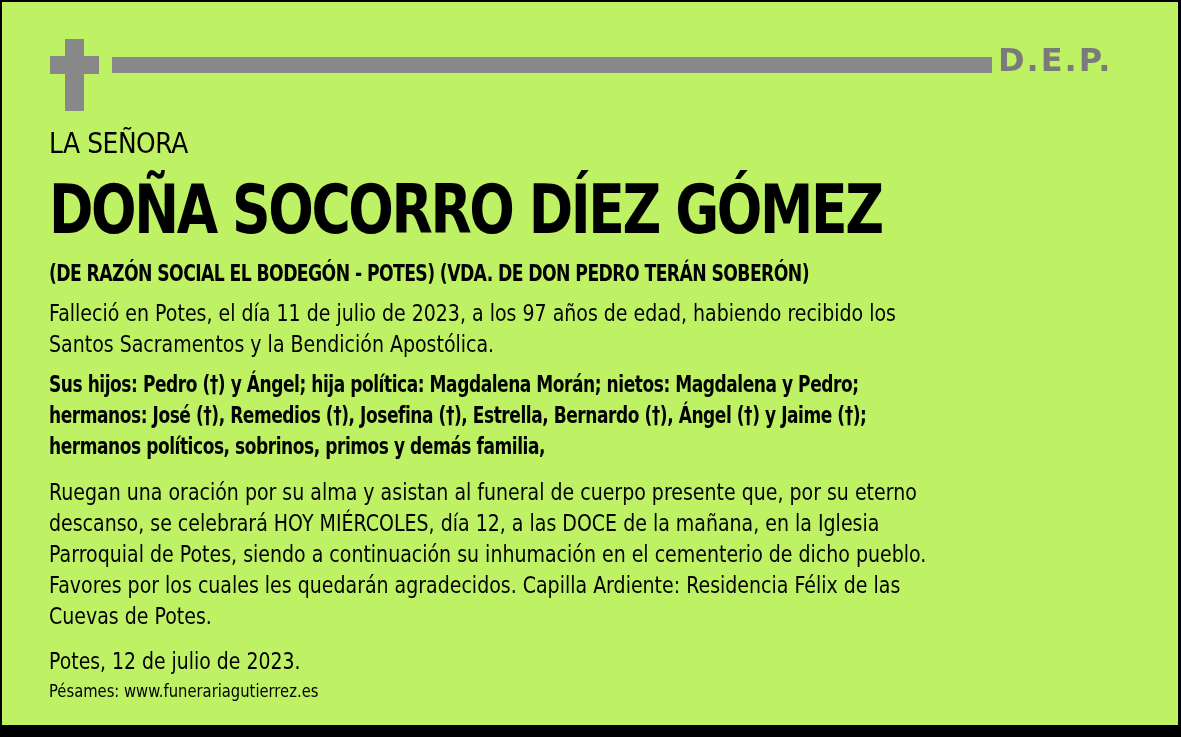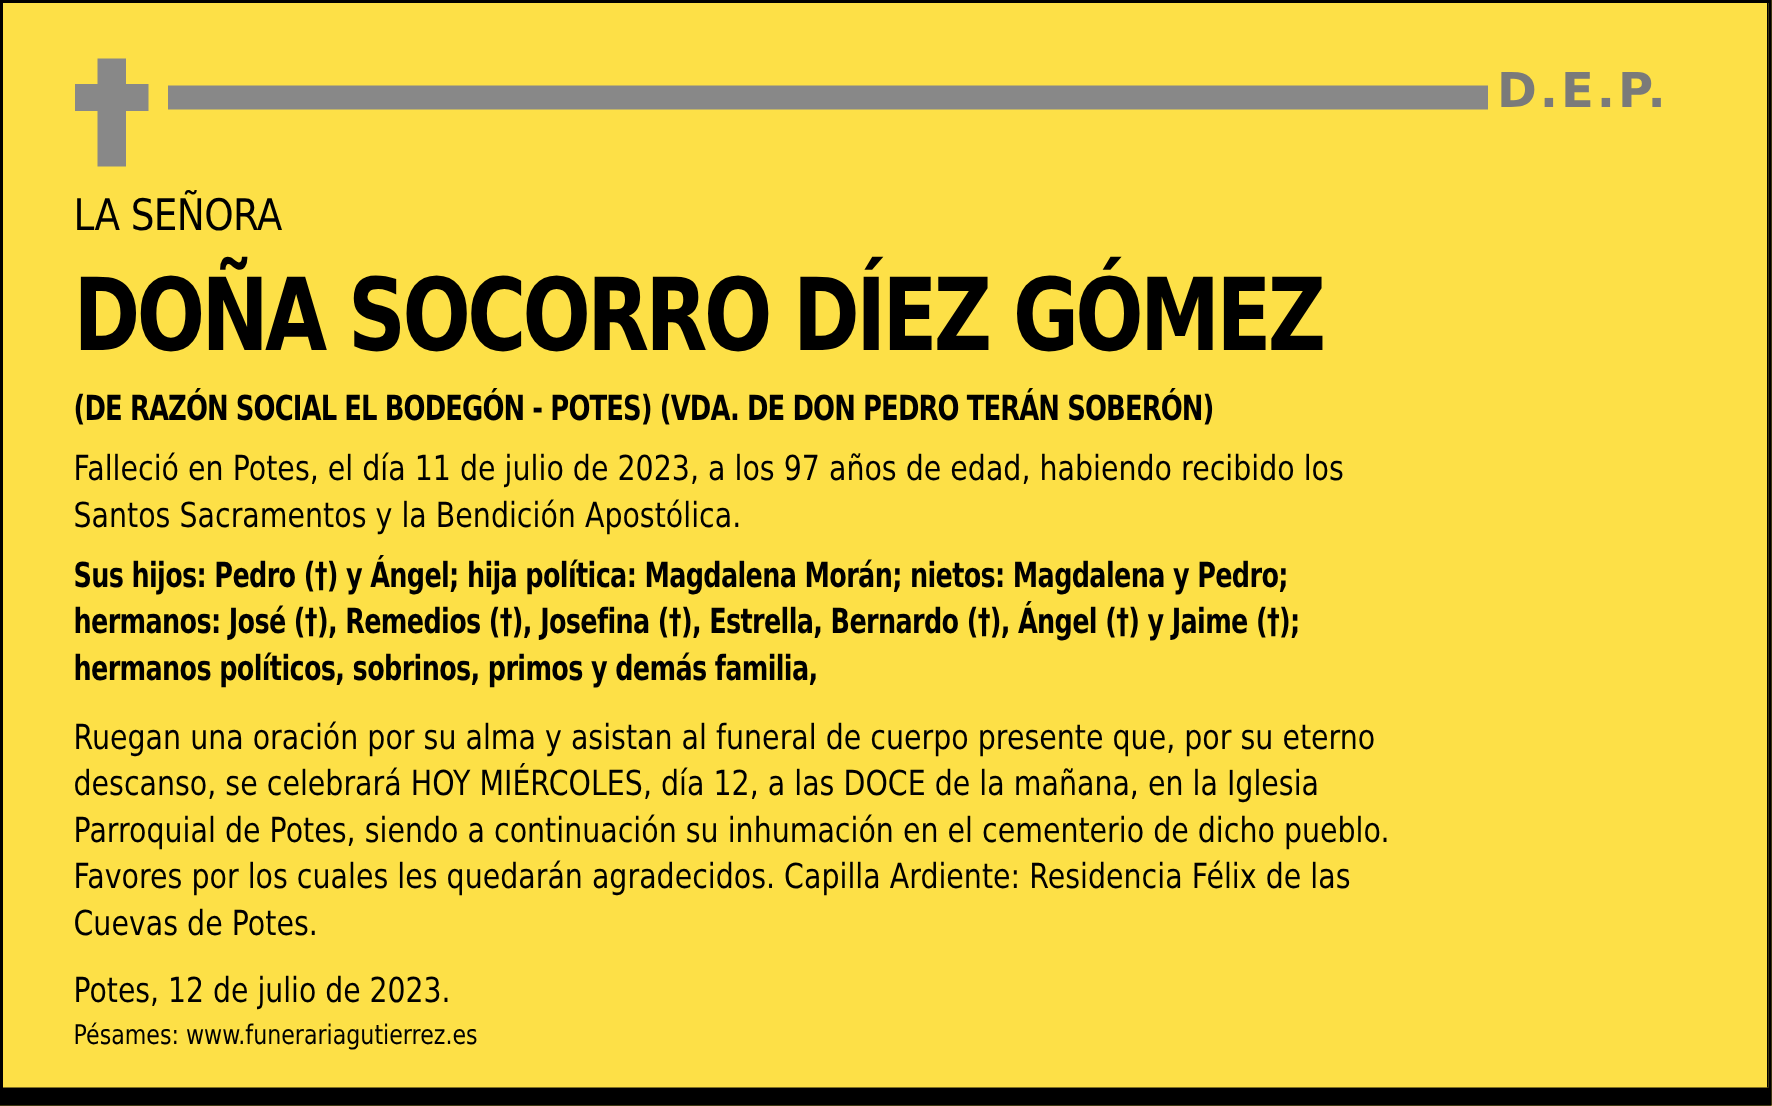--- a/index.html
+++ b/index.html
@@ -1,19 +1,19 @@
 <!DOCTYPE html>
 <html><head>
   <meta charset="utf-8">
   <style>
     html, body { margin: 0; padding: 0; background: #000; }
     body { width: 1181px; height: 737px; position: relative; overflow: hidden; font-family: "DejaVu Sans", sans-serif; }
     .sheet {
       position: absolute; left: 2px; top: 2px; width: 1176px; height: 723px;
-      background: #fde047; border-right: 1px solid #000;
+      background: #bef264; border-right: 1px solid #000;
     }
     .cross-v { position: absolute; left: 63px; top: 37px; width: 19px; height: 72px; background: #888; }
     .cross-h { position: absolute; left: 48px; top: 54px; width: 49px; height: 18px; background: #888; }
     .rule { position: absolute; left: 110px; top: 55px; width: 880px; height: 16px; background: #888; }
     .dep { position: absolute; left: 996px; top: 38px; font-family: "DejaVu Sans", sans-serif; font-weight: bold; font-size: 32px; color: #7a7a7a; letter-spacing: 2px; line-height: 40px; }
     .t { position: absolute; left: 47px; color: #000; white-space: nowrap; }
     .senora { top: 122px; font-size: 29px; line-height: 38px; font-family: "DejaVu Sans", sans-serif; letter-spacing: -0.5px; transform: scaleX(0.86); transform-origin: left top; }
     .name { top: 168px; font-size: 67px; line-height: 80px; font-weight: bold; font-family: "DejaVu Sans", sans-serif; letter-spacing: -3px; transform: scaleX(0.80); transform-origin: left top; }
     .sub { top: 255px; font-size: 23px; line-height: 32px; font-weight: bold; font-family: "DejaVu Sans", sans-serif; letter-spacing: -0.8px; transform: scaleX(0.75); transform-origin: left top; }
     .para { font-size: 23px; line-height: 31px; font-family: "DejaVu Sans", sans-serif; transform: scaleX(0.825); transform-origin: left top; }

